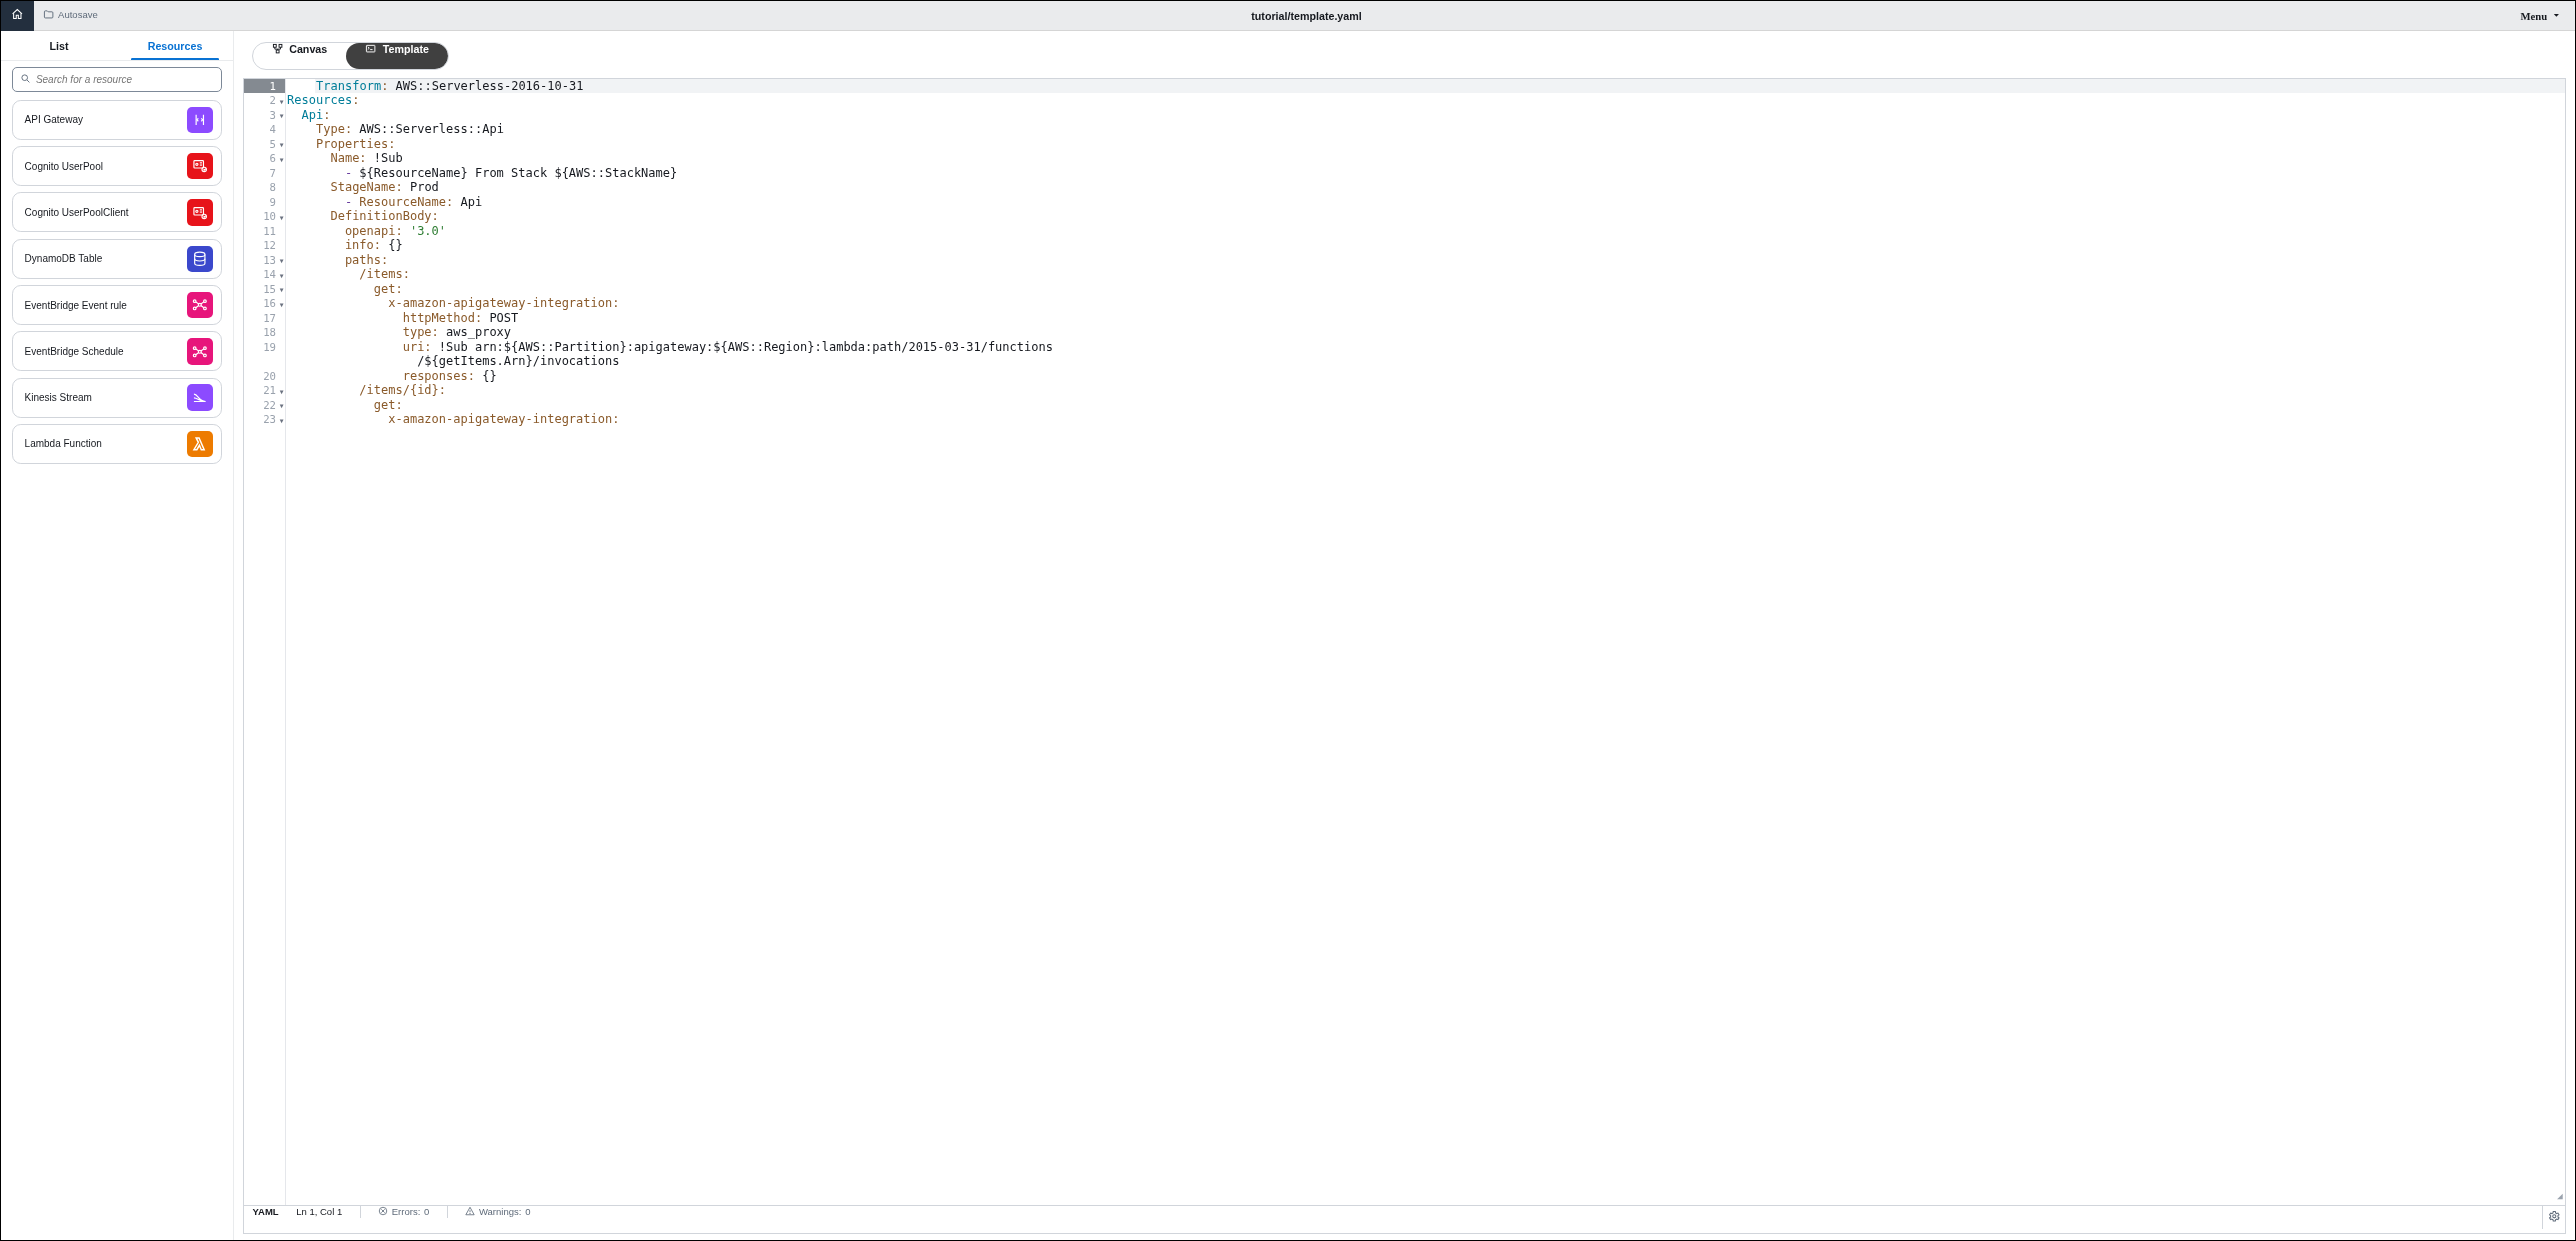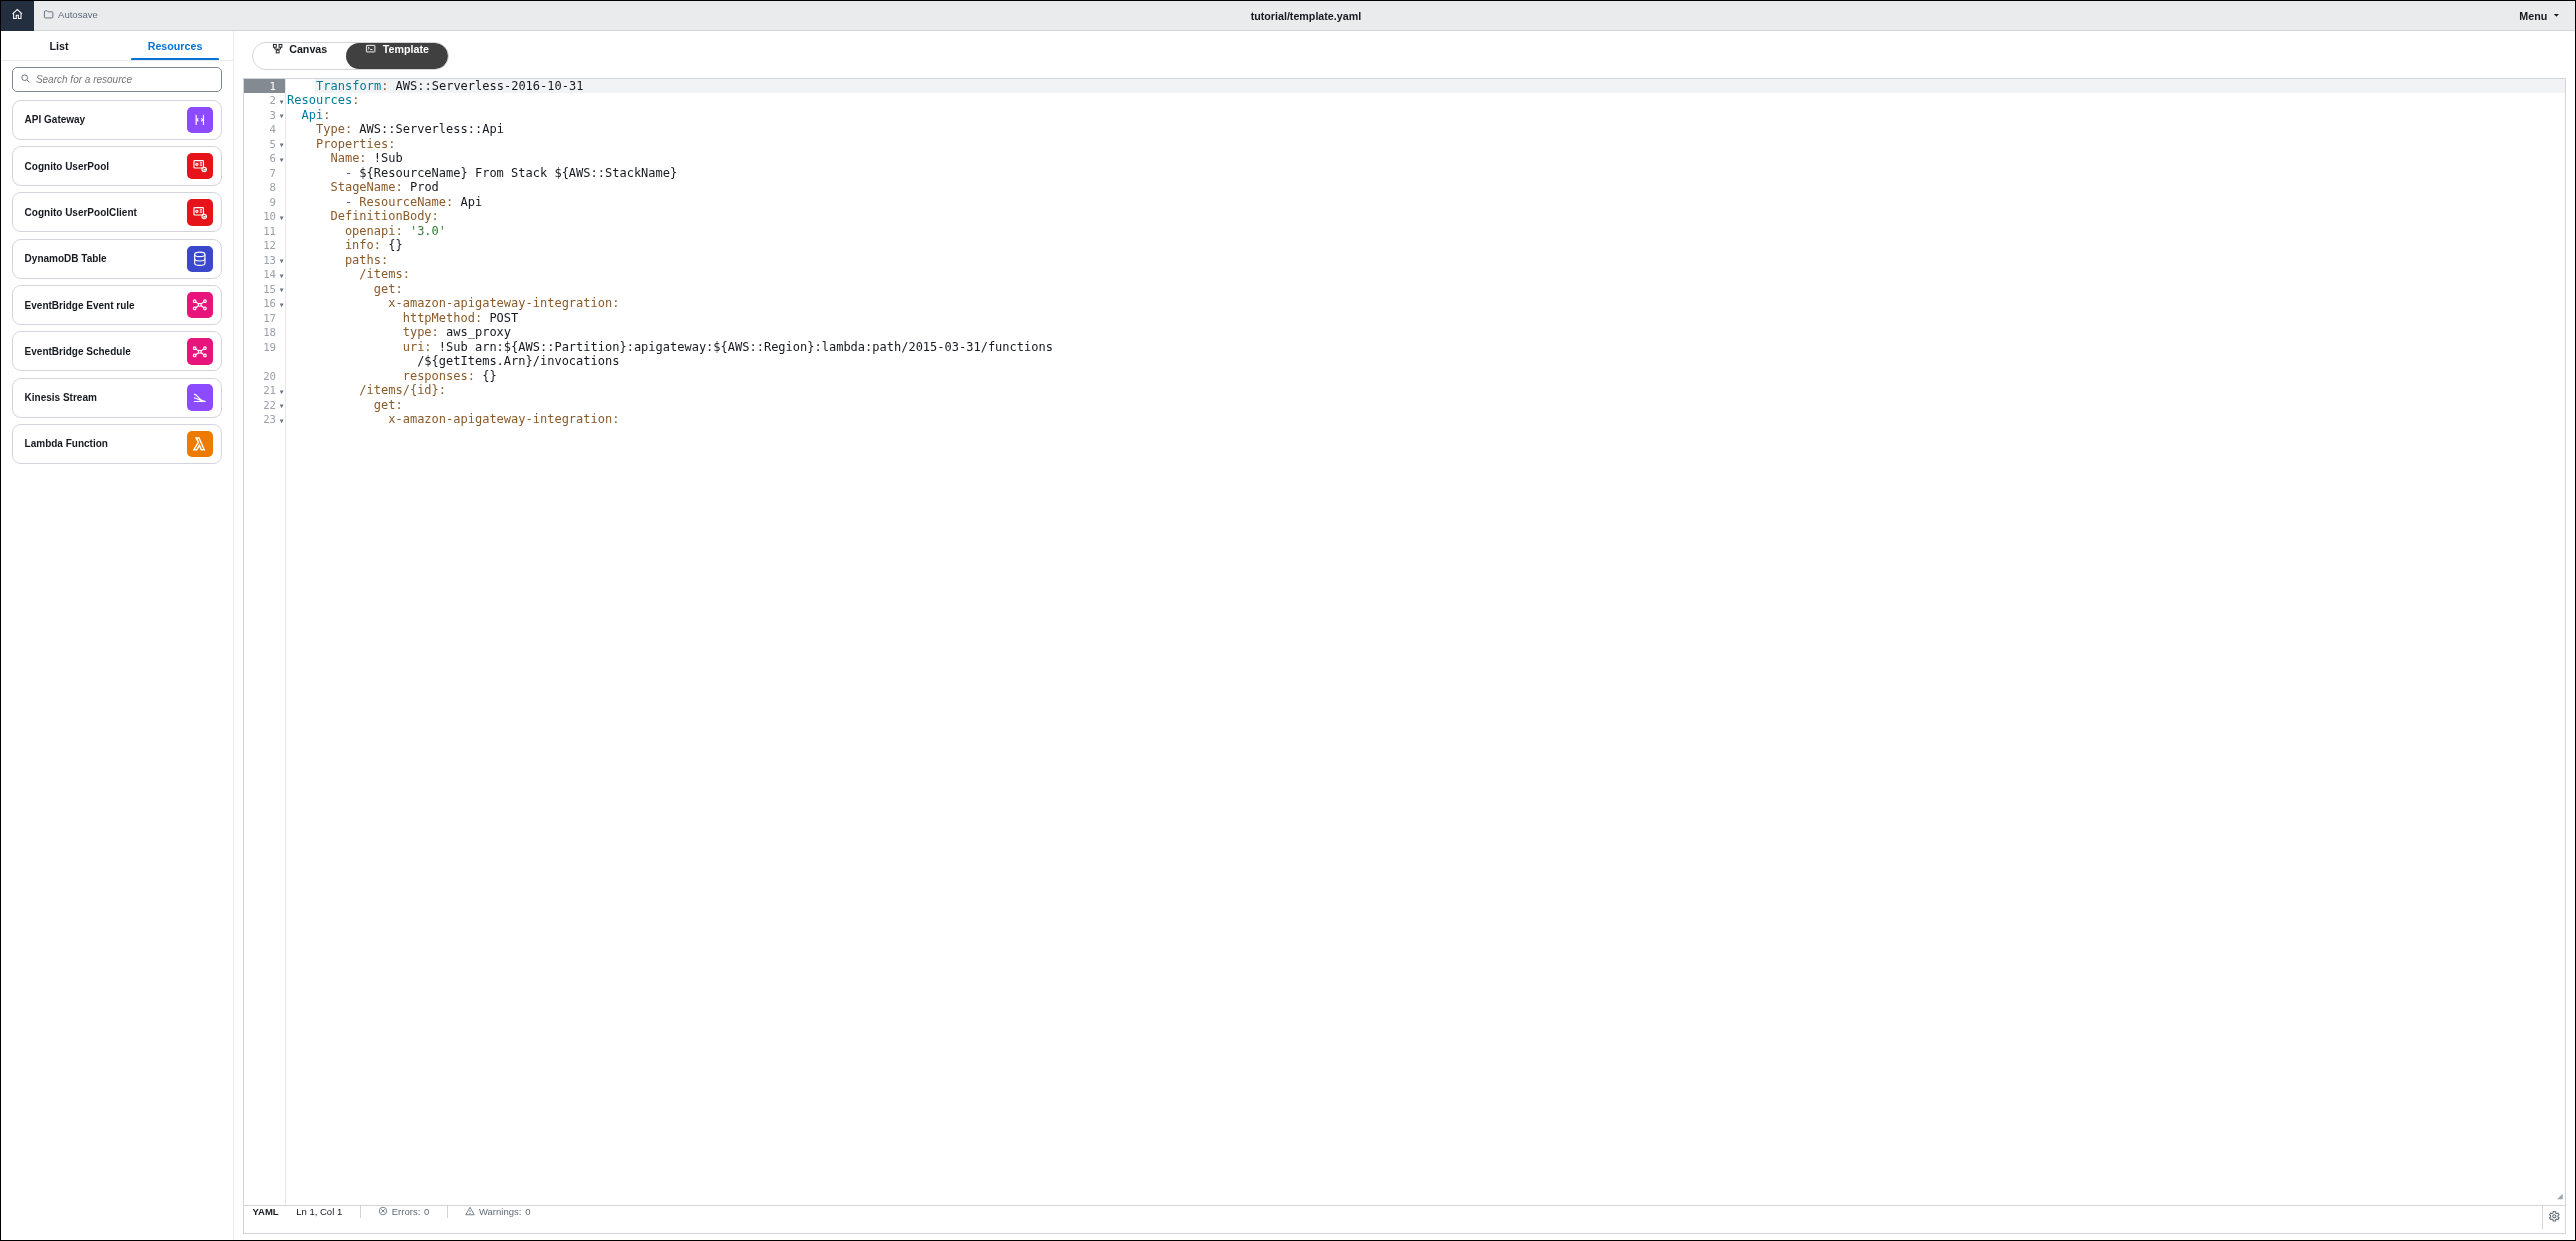--- a/index.html
+++ b/index.html
@@ -13,21 +13,21 @@
     font-size: 9.5px; color: #4b4b4b;
   }
   .topbar .home {
     width: 33px; height: 30px; display: flex; align-items: center; justify-content: center;
     background: #232f3e; color: #fff; cursor: pointer;
   }
   .topbar .autosave {
     display: flex; align-items: flex-start; gap: 4px; padding: 0 8.8px; color: #5f6b7a; font-size: 9.5px;
   }
   .topbar .title { flex: 1; text-align: center; font-weight: 700; color: #16191f; font-size: 10.7px; }
-  .topbar .menu { display: flex; align-items: center; gap: 5px; padding: 0 14px; font-weight: 700; color: #16191f; cursor: pointer; font-size: 10.7px; }
+  .topbar .menu { display: flex; align-items: center; gap: 5px; padding: 0 14px; font-weight: 700; color: #16191f; cursor: pointer; font-size: 10.7px; font-family: Liberation Serif, serif; }
 
   
   .main { flex: 1; display: flex; min-height: 0; }
 
   
   .sidebar { width: 233px; display: flex; flex-direction: column; border-right: 0.6px solid #e9ebed; background:#fff; }
   .side-tabs { display: flex; height: 30px; border-bottom: 0.6px solid #e9ebed; }
   .side-tab { flex: 1; display: flex; align-items: center; justify-content: center; font-size: 10.7px; font-weight: 700; color: #16191f; cursor: pointer; position: relative; }
   .side-tab.active { color: #0972d3; }
   .side-tab.active::after { content: ""; position: absolute; left: 14px; right: 14px; bottom: 0; height: 2.5px; background: #0972d3; border-radius: 1.3px 1.3px 0 0; }
@@ -40,21 +40,21 @@
   .search input {
     border: none; outline: none; font-size: 10px; font-style: italic; color: #5f6b7a; width: 100%; background: transparent;
   }
 
   .resource-list { flex:1; overflow:auto; padding: 3.8px 11.3px 0; }
   .resource-card {
     display: flex; align-items: center; justify-content: space-between;
     border: 0.6px solid #d1d5db; border-radius: 8.8px; padding: 0 7.6px 0 11.3px;
     height: 40px; margin-bottom: 6.3px; cursor: pointer; background:#fff;
   }
-  .resource-card .label { font-weight: 700; font-size: 10px; color: #16191f; }
+  .resource-card .label { font-weight: 400; font-size: 10px; color: #16191f; }
   .resource-card .icon {
     width: 26.5px; height: 26.5px; border-radius: 5px; display:flex; align-items:center; justify-content:center;
   }
   .ic-purple  { background:#8c4bff; } 
   .ic-red     { background:#e7131a; } 
   .ic-blue    { background:#3b48cc; } 
   .ic-pink    { background:#e7157b; } 
   .ic-orange  { background:#ed7b00; } 
   .icon svg { width: 17.6px; height: 17.6px; }
 

